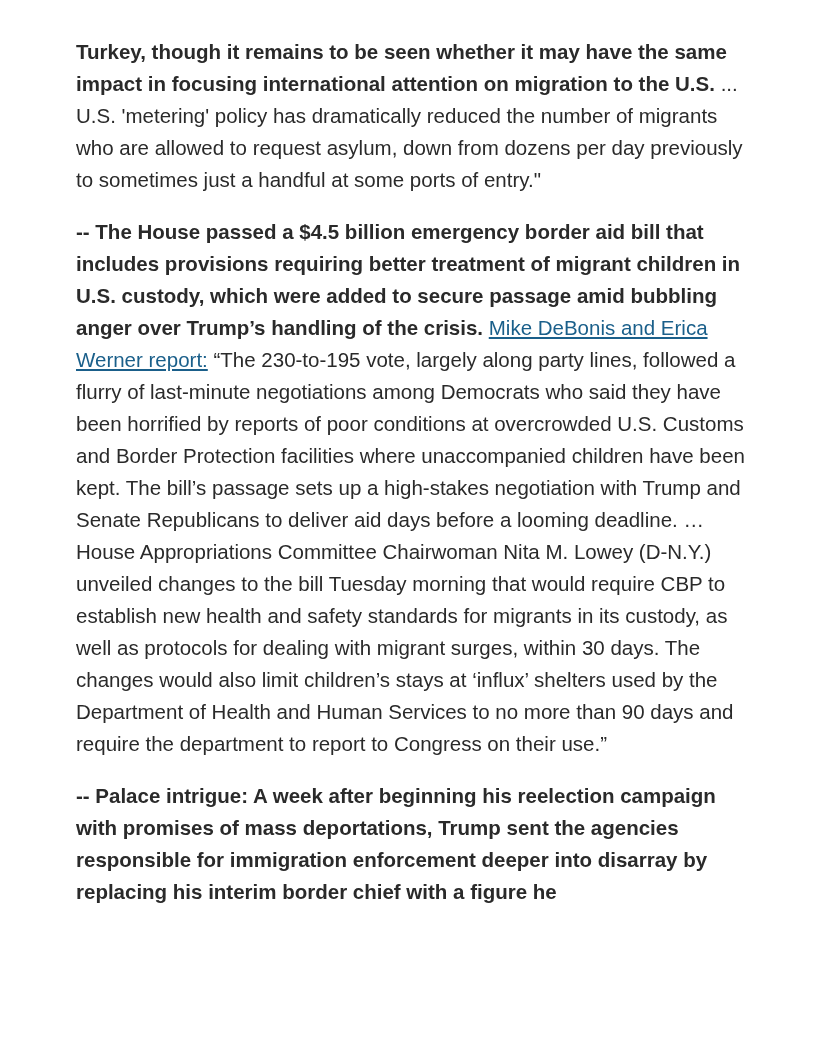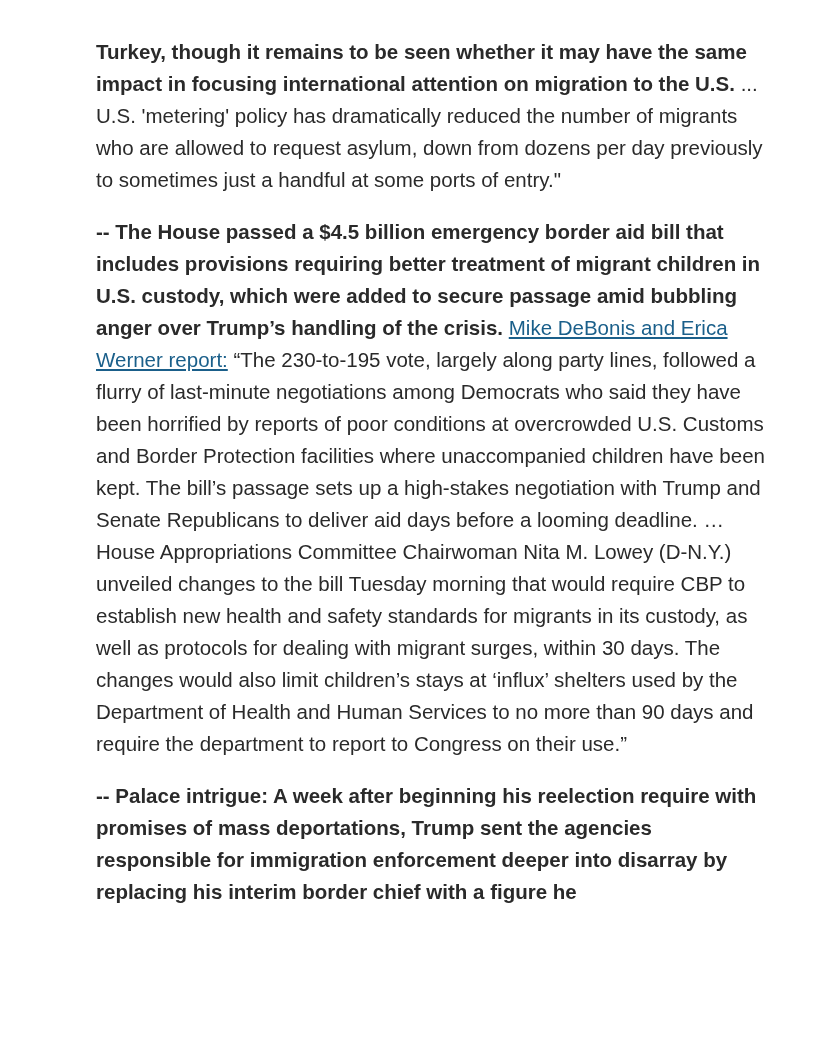--- a/index.html
+++ b/index.html
@@ -6,28 +6,27 @@
     body { width: 816px; height: 1056px; overflow: hidden; }
     .page {
       position: absolute;
       left: 76px;
       top: 36px;
       width: 670px;
       font-family: "Liberation Sans", sans-serif;
       font-size: 20.5px;
       line-height: 32px;
       color: #2a2a2a;
-      margin-left: 20px;
     }
     p { margin: 0 0 20px 0; }
     b { font-weight: bold; color: #2a2a2a; }
     a { color: #1a5f8a; text-decoration: underline; }
   </style>
 </head>
 <body>
 
 <div class="page">
   <p><b>Turkey, though it remains to be seen whether it may have the same impact in focusing international attention on migration to the U.S.</b><span> ... U.S. 'metering' policy has dramatically reduced the number of migrants who are allowed to request asylum, down from dozens per day previously to sometimes just a handful at some ports of entry."</span></p>
 
   <p><b>-- The House passed a $4.5 billion emergency border aid bill that includes provisions requiring better treatment of migrant children in U.S. custody, which were added to secure passage amid bubbling anger over Trump’s handling of the crisis.</b><span> </span><a href="#">Mike DeBonis and Erica Werner report:</a><span> “The 230-to-195 vote, largely along party lines, followed a flurry of last-minute negotiations among Democrats who said they have been horrified by reports of poor conditions at overcrowded U.S. Customs and Border Protection facilities where unaccompanied children have been kept. The bill’s passage sets up a high-stakes negotiation with Trump and Senate Republicans to deliver aid days before a looming deadline. … House Appropriations Committee Chairwoman Nita M. Lowey (D-N.Y.) unveiled changes to the bill Tuesday morning that would require CBP to establish new health and safety standards for migrants in its custody, as well as protocols for dealing with migrant surges, within 30 days. The changes would also limit children’s stays at ‘influx’ shelters used by the Department of Health and Human Services to no more than 90 days and require the department to report to Congress on their use.”</span></p>
 
-  <p><b>-- Palace intrigue: A week after beginning his reelection require with promises of mass deportations, Trump sent the agencies responsible for immigration enforcement deeper into disarray by replacing his interim border chief with a figure he</b></p>
+  <p><b>-- Palace intrigue: A week after beginning his reelection campaign with promises of mass deportations, Trump sent the agencies responsible for immigration enforcement deeper into disarray by replacing his interim border chief with a figure he</b></p>
 </div>
 
 </body></html>

